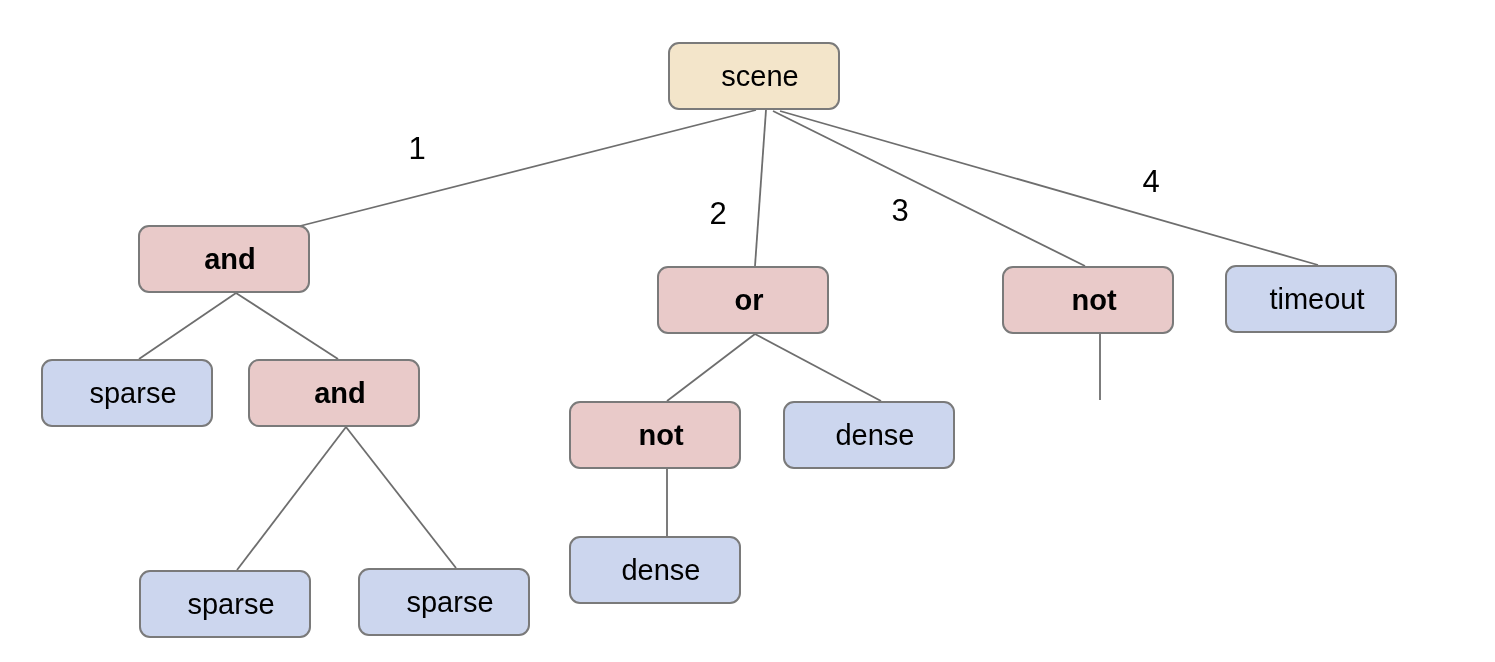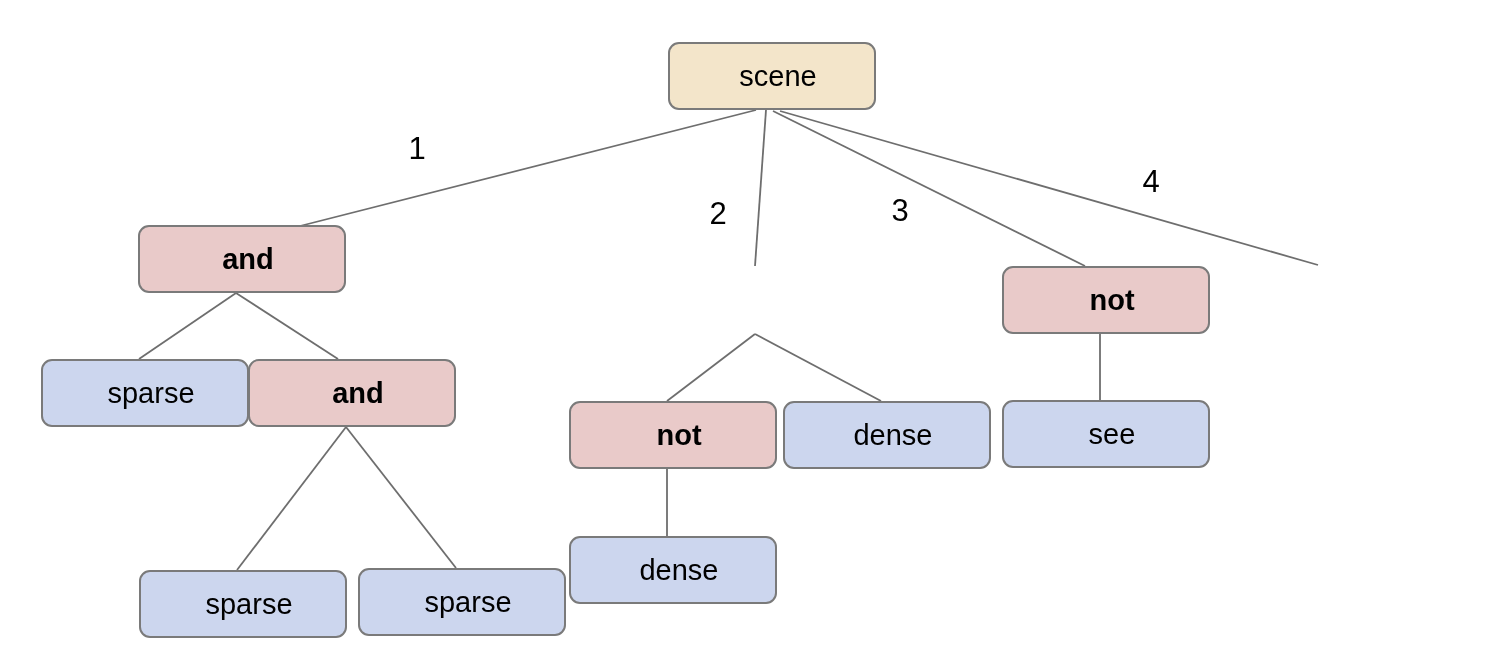--- a/index.html
+++ b/index.html
@@ -25,21 +25,21 @@
     position: absolute;
     left: 0; top: 0;
     width: 1495px; height: 662px;
   }
   .edges-svg line {
     stroke: var(--edge-line);
     stroke-width: 1.8;
   }
   .node {
     position: absolute;
-    width: 208px;
+    width: 172px;
     height: 68px;
     border: 2px solid var(--node-border);
     border-radius: 11px;
     display: flex;
     align-items: center;
     justify-content: center;
     font-size: 29px;
     color: var(--text);
     line-height: 1;
     padding-left: 12px;
@@ -74,23 +74,24 @@
     <line x1="346" y1="427" x2="456" y2="568"></line>
   </svg>
 
   <span class="edge-label" style="left:417px;  top:149px;">1</span>
   <span class="edge-label" style="left:718px;  top:214px;">2</span>
   <span class="edge-label" style="left:900px;  top:211px;">3</span>
   <span class="edge-label" style="left:1151px; top:182px;">4</span>
 
   <div class="node kind-root" style="left:668px;  top:42px;">scene</div>
   <div class="node kind-operator" style="left:138px;  top:225px;">and</div>
+  <div class="node kind-operator" style="left:657px;  top:266px;">or</div>
   <div class="node kind-operator" style="left:1002px; top:266px;">not</div>
+  <div class="node kind-leaf" style="left:1225px; top:265px;">timeout</div>
   <div class="node kind-leaf" style="left:41px;   top:359px;">sparse</div>
   <div class="node kind-operator" style="left:248px;  top:359px;">and</div>
   <div class="node kind-operator" style="left:569px;  top:401px;">not</div>
   <div class="node kind-leaf" style="left:783px;  top:401px;">dense</div>
-  <div class="node kind-leaf" style="left:1002px; top:400px;">see</div>
   <div class="node kind-leaf" style="left:139px;  top:570px;">sparse</div>
   <div class="node kind-leaf" style="left:358px;  top:568px;">sparse</div>
   <div class="node kind-leaf" style="left:569px;  top:536px;">dense</div>
 
 </div>
 
 </body></html>

